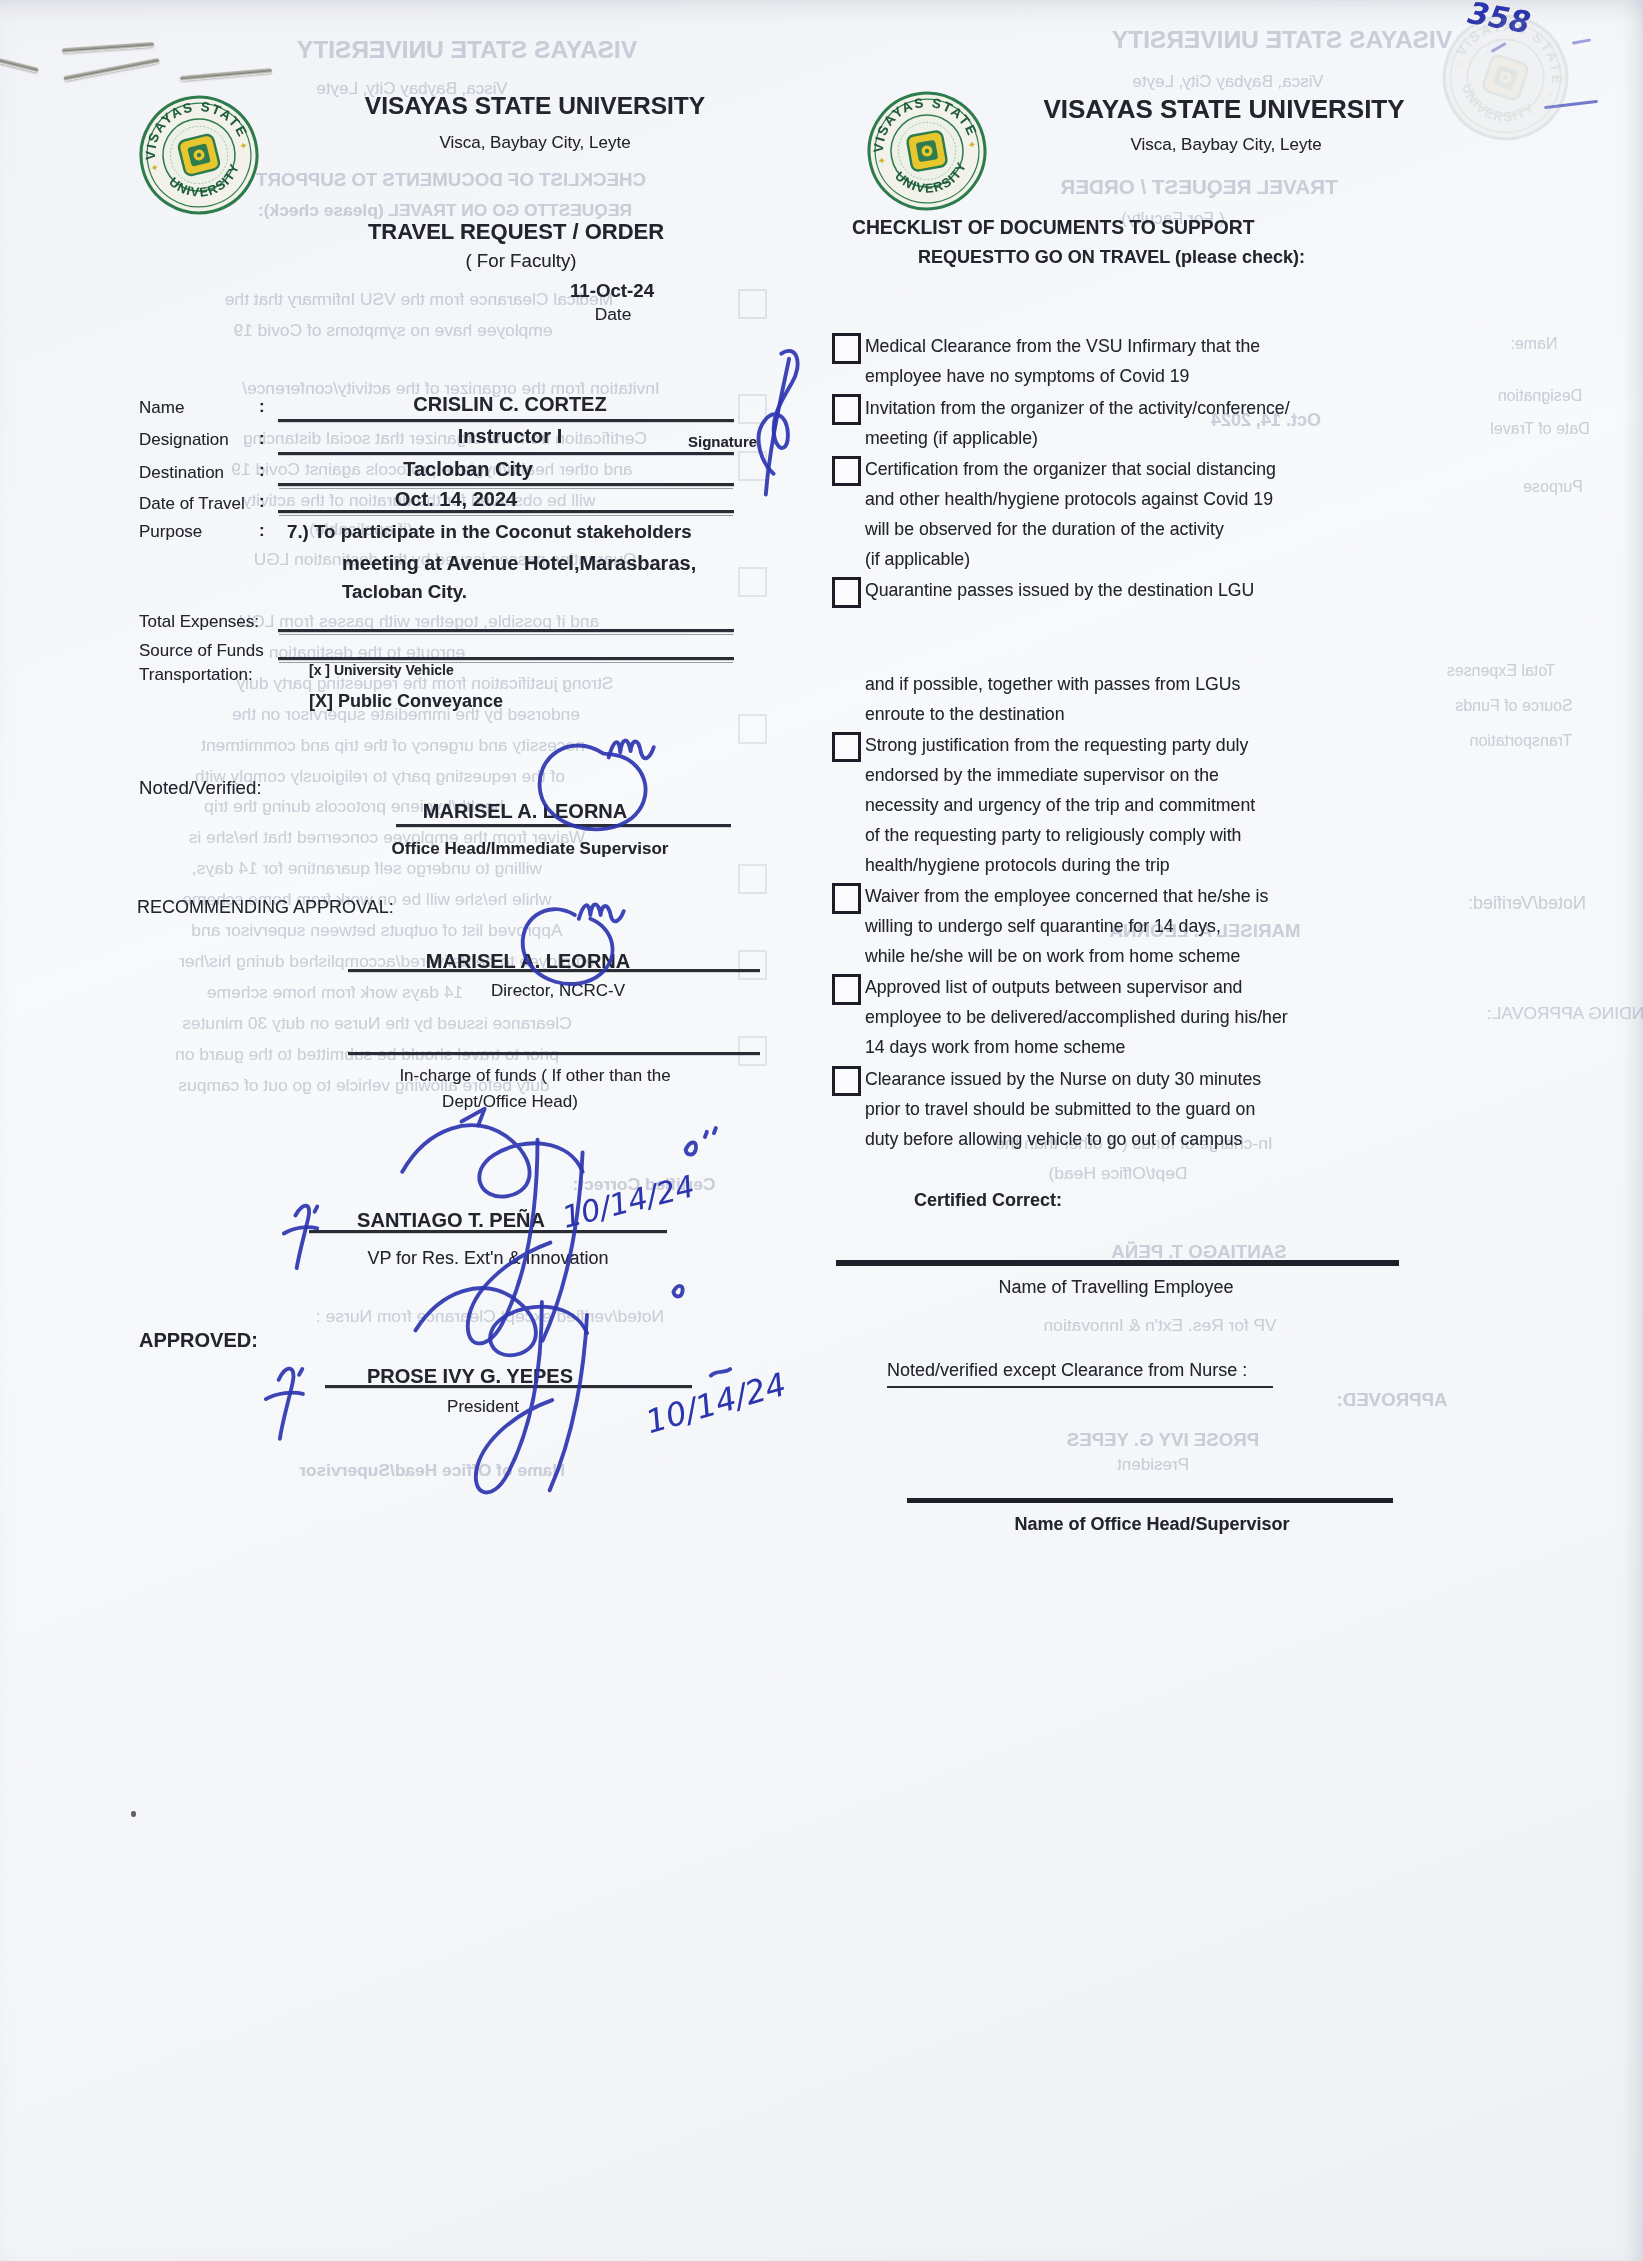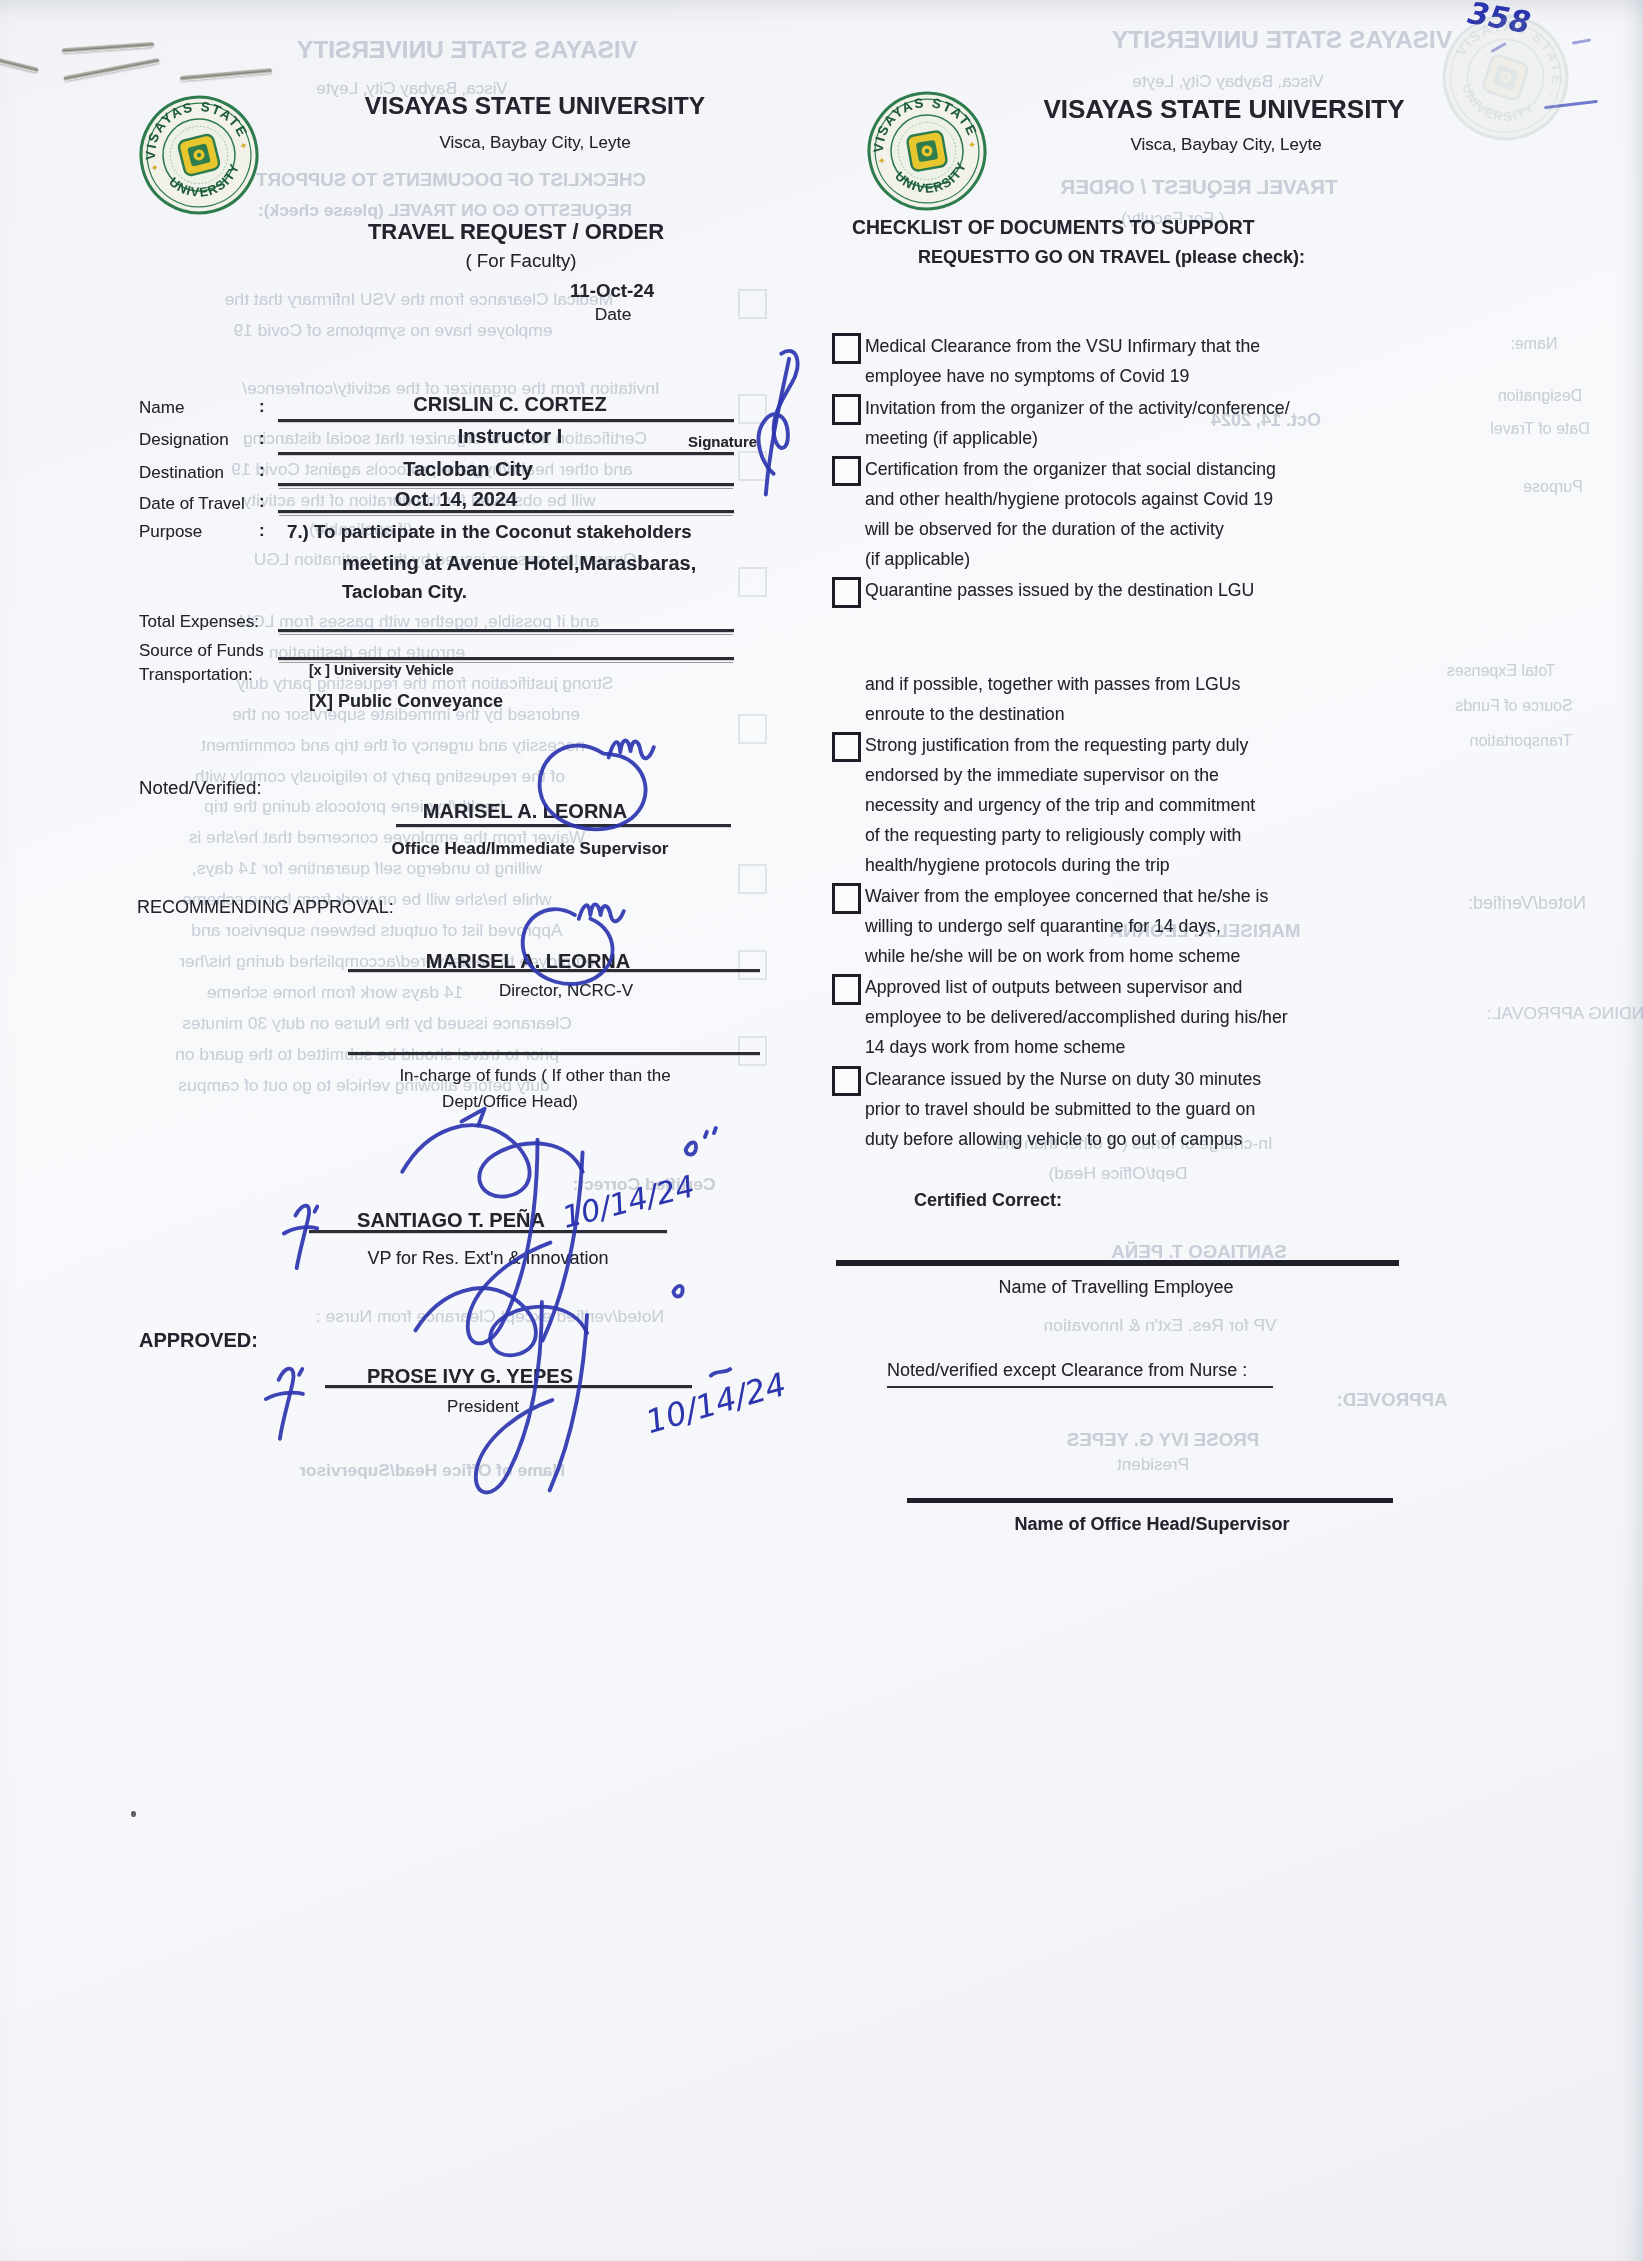--- a/index.html
+++ b/index.html
@@ -180,21 +180,21 @@
   <span class="abs nw b" style="left:309px;top:691px;font-size:18px;">[X] Public Conveyance</span>
 
   <span class="abs nw" style="left:139px;top:777px;font-size:18.7px;">Noted/Verified:</span>
   <span class="abs ctr nw val" style="left:525px;top:800px;">MARISEL A. LEORNA</span>
   <div class="uline" style="left:396px;top:824px;width:335px;"></div>
   <span class="abs ctr nw cap" style="left:530px;top:839px;font-weight:bold;">Office Head/Immediate Supervisor</span>
 
   <span class="abs nw" style="left:137px;top:897px;font-size:18px;">RECOMMENDING APPROVAL:</span>
   <span class="abs ctr nw val" style="left:528px;top:950px;">MARISEL A. LEORNA</span>
   <div class="uline" style="left:348px;top:969px;width:412px;"></div>
-  <span class="abs ctr nw cap" style="left:558px;top:981px;margin-left:8px;">Director, NCRC-V</span>
+  <span class="abs ctr nw cap" style="left:558px;top:981px;">Director, NCRC-V</span>
 
   <div class="uline" style="left:348px;top:1052px;width:412px;"></div>
   <span class="abs ctr nw cap" style="left:535px;top:1066px;">In-charge of  funds ( If other than the</span>
   <span class="abs ctr nw cap" style="left:510px;top:1092px;">Dept/Office Head)</span>
 
   <span class="abs ctr nw val" style="left:451px;top:1209px;">SANTIAGO T. PEÑA</span>
   <div class="uline" style="left:309px;top:1230px;width:358px;"></div>
   <span class="abs ctr nw" style="left:488px;top:1248px;font-size:18px;">VP for Res. Ext'n &amp; Innovation</span>
   <span class="abs hand nw" style="left:561px;top:1184px;font-size:30px;transform:rotate(-14deg);">10/14/24</span>
 

